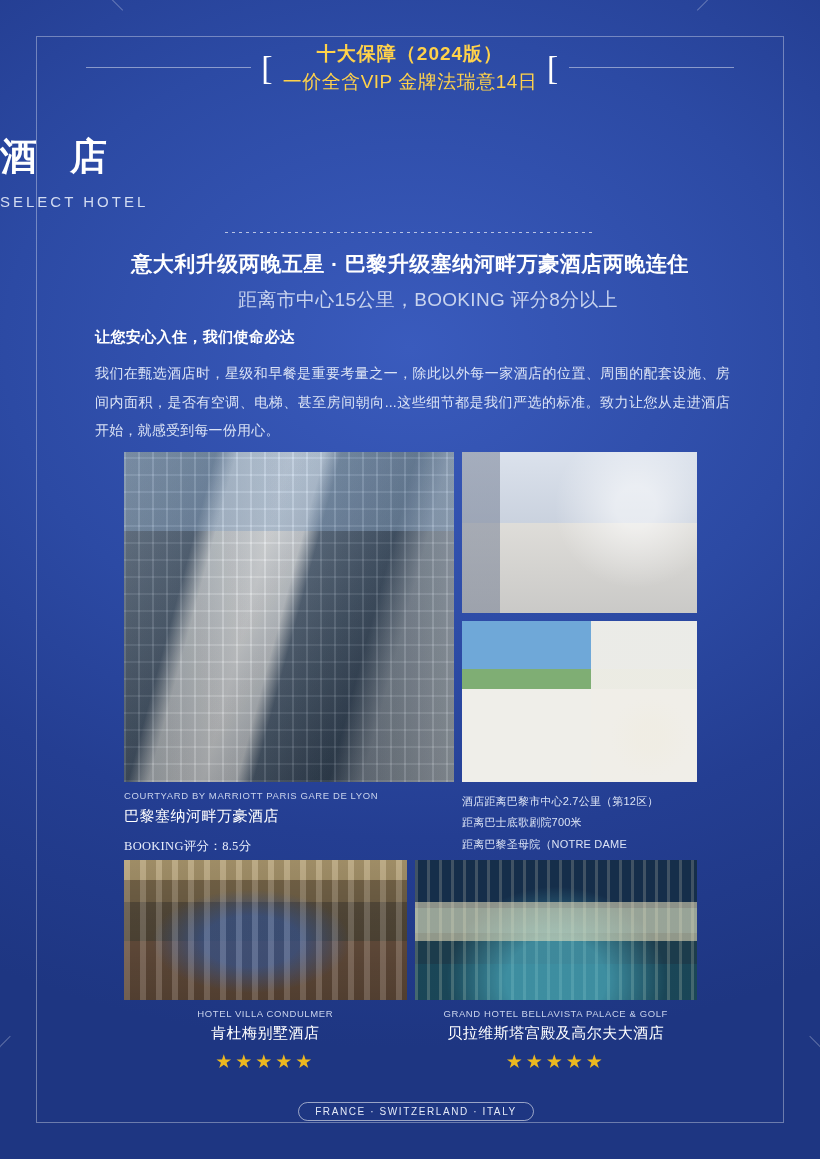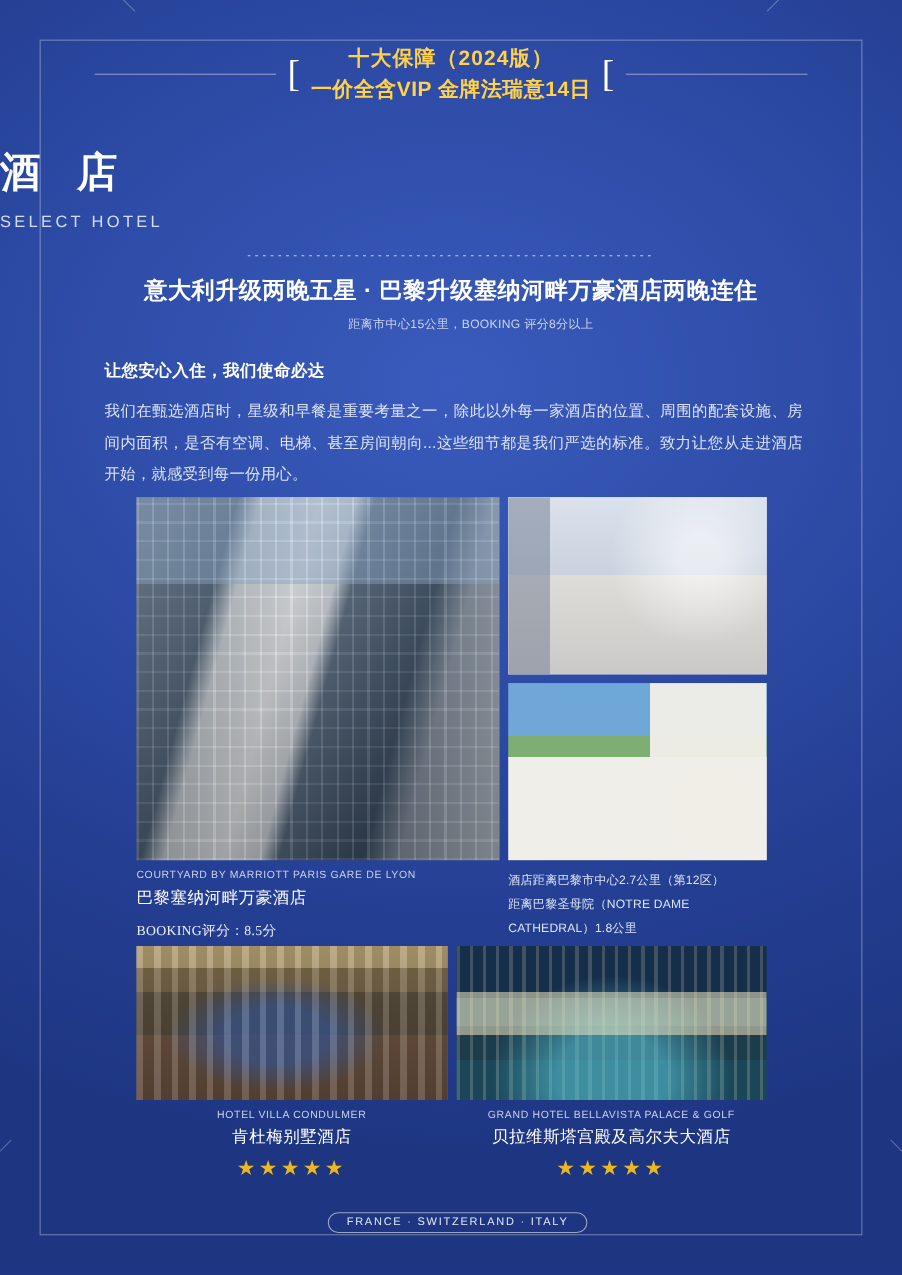--- a/index.html
+++ b/index.html
@@ -43,21 +43,21 @@
     font-family:"Liberation Serif", serif;
     margin:0 10px; font-weight:300;
   }
   .bracket.right { transform:scaleX(-1); }
   .htitle { text-align:center; }
   .htitle .l1 {
     color:#ffd24a; font-size:19px; font-weight:bold; letter-spacing:1px;
     line-height:1.45;
   }
   .htitle .l2 {
-    color:#ffd24a; font-size:19px; font-weight:bold; letter-spacing:0.5px;
+    color:#ffd24a; font-size:19px; font-weight:normal; letter-spacing:0.5px;
     line-height:1.45;
   }
 
   
   .title-block { position:absolute; top:132px; left:0; right:0; text-align:left; }
   .title-cn {
     color:#ffffff; font-size:37px; font-weight:bold; letter-spacing:10px;
     font-family:"DejaVu Sans", sans-serif;
   }
   .title-en {
@@ -70,21 +70,21 @@
     background-size:7px 1px; background-repeat:repeat-x;
   }
 
   
   .subtitle {
     position:absolute; top:250px; left:0; right:0; text-align:center;
     color:#ffffff; font-size:21px; font-weight:bold; letter-spacing:0.5px;
   }
   .subtitle-note {
     position:absolute; top:287px; left:0; right:0; text-align:center;
-    color:#c8d3ee; font-size:11px; letter-spacing:0.3px;padding-left:36px;
+    color:#c8d3ee; font-size:19px; letter-spacing:0.3px;padding-left:36px;
   }
 
   
   .copy { position:absolute; top:328px; left:95px; width:635px; }
   .copy h3 {
     color:#ffffff; font-size:15px; font-weight:bold; margin-bottom:12px;
     letter-spacing:0.4px;
   }
   .copy p {
     color:#dbe3f5; font-size:14px; line-height:2.05; letter-spacing:0.2px;
@@ -244,20 +244,21 @@
   </div>
 
   <div class="cap-row">
     <div class="cap-left">
       <div class="cap-en">COURTYARD BY MARRIOTT PARIS GARE DE LYON</div>
       <div class="cap-cn">巴黎塞纳河畔万豪酒店</div>
       <div class="cap-score">BOOKING评分：8.5分</div>
     </div>
     <div class="cap-right">
       <div>酒店距离巴黎市中心2.7公里（第12区）</div>
+      <div>距离巴士底歌剧院700米</div>
       <div>距离巴黎圣母院（NOTRE DAME CATHEDRAL）1.8公里</div>
     </div>
   </div>
 
   <div class="row2">
     <div class="b-ph img-suite"></div>
     <div class="b-ph img-palace"></div>
   </div>
 
   <div class="cap2">

